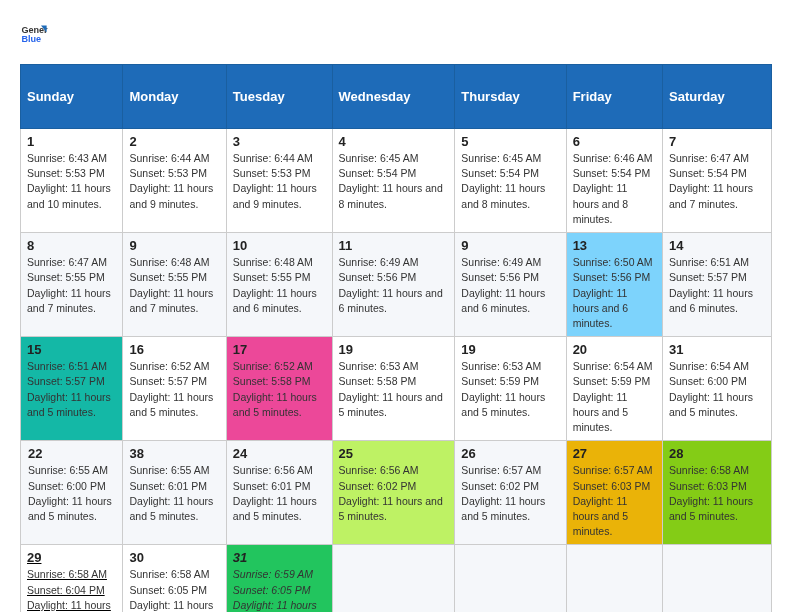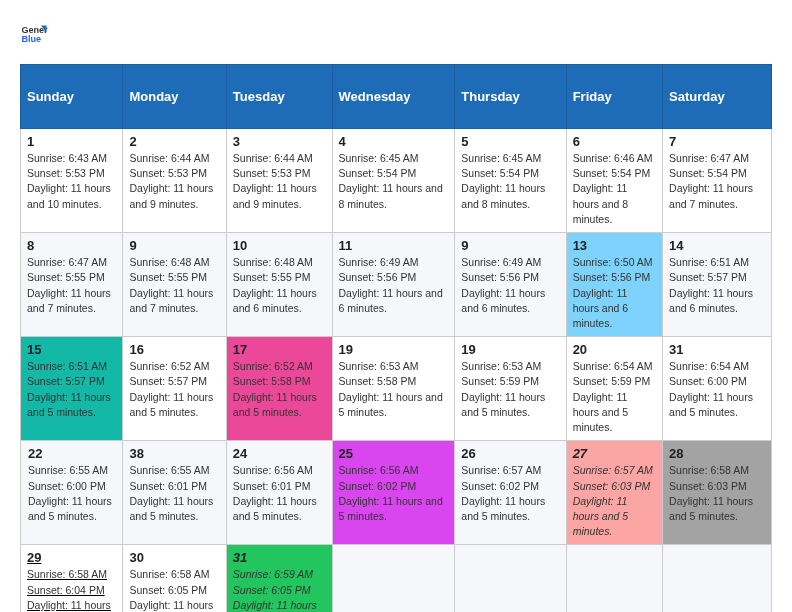--- a/index.html
+++ b/index.html
@@ -191,30 +191,30 @@
       <tr>
         <td style="background: rgb(245, 247, 250); padding-left: 7px;"><span class="day-num">22</span><span class="day-info">Sunrise: 6:55 AM
 Sunset: 6:00 PM
 Daylight: 11 hours and 5 minutes.</span></td>
         <td style="background: rgb(245, 247, 250);"><span class="day-num">38</span><span class="day-info">Sunrise: 6:55 AM
 Sunset: 6:01 PM
 Daylight: 11 hours and 5 minutes.</span></td>
         <td style="background: rgb(245, 247, 250);"><span class="day-num">24</span><span class="day-info">Sunrise: 6:56 AM
 Sunset: 6:01 PM
 Daylight: 11 hours and 5 minutes.</span></td>
-        <td style="background: #d946ef; margin-left: 16px;"><span class="day-num">25</span><span class="day-info">Sunrise: 6:56 AM
+        <td style="background: #bef264; margin-left: 16px;"><span class="day-num">25</span><span class="day-info">Sunrise: 6:56 AM
 Sunset: 6:02 PM
 Daylight: 11 hours and 5 minutes.</span></td>
         <td style="background: rgb(245, 247, 250); margin-top: 7px;"><span class="day-num">26</span><span class="day-info">Sunrise: 6:57 AM
 Sunset: 6:02 PM
 Daylight: 11 hours and 5 minutes.</span></td>
-        <td style="background: #fca5a5; font-style: italic;"><span class="day-num">27</span><span class="day-info">Sunrise: 6:57 AM
+        <td style="background: #eab308;"><span class="day-num">27</span><span class="day-info">Sunrise: 6:57 AM
 Sunset: 6:03 PM
 Daylight: 11 hours and 5 minutes.</span></td>
-        <td style="background: #a3a3a3;"><span class="day-num">28</span><span class="day-info">Sunrise: 6:58 AM
+        <td style="background: #84cc16;"><span class="day-num">28</span><span class="day-info">Sunrise: 6:58 AM
 Sunset: 6:03 PM
 Daylight: 11 hours and 5 minutes.</span></td>
       </tr>
       <tr>
         <td style="background: rgb(255, 255, 255); text-decoration: underline;"><span class="day-num">29</span><span class="day-info">Sunrise: 6:58 AM
 Sunset: 6:04 PM
 Daylight: 11 hours and 6 minutes.</span></td>
         <td style="background: rgb(255, 255, 255);"><span class="day-num">30</span><span class="day-info">Sunrise: 6:58 AM
 Sunset: 6:05 PM
 Daylight: 11 hours and 6 minutes.</span></td>

